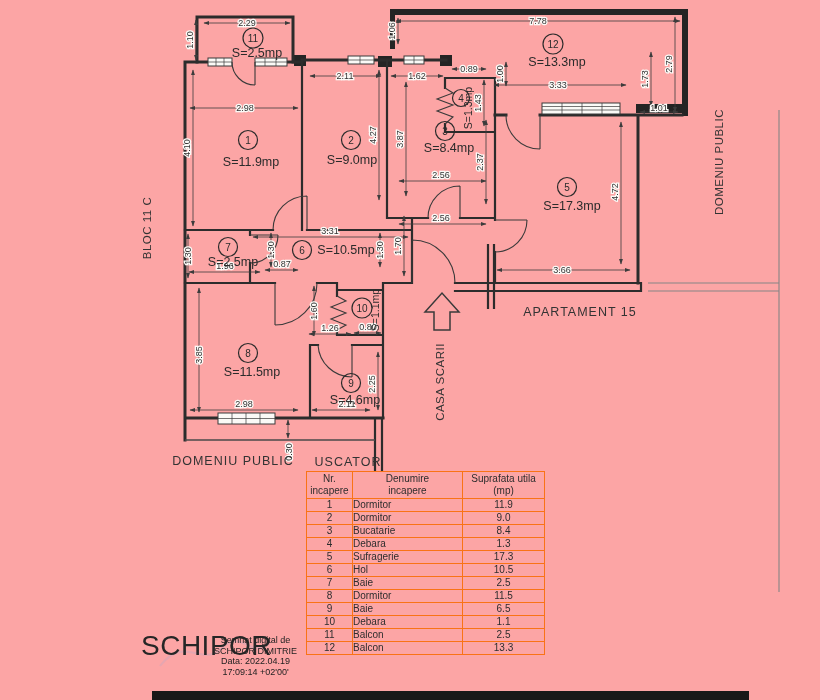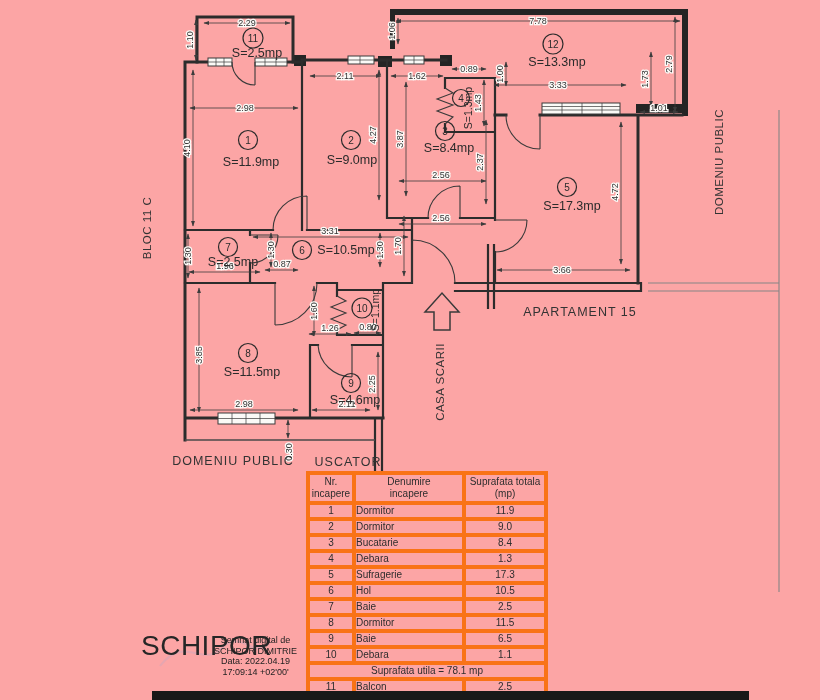--- a/index.html
+++ b/index.html
@@ -18,21 +18,21 @@
   .thin{stroke:#4a4a4a;stroke-width:1.4;fill:none;}
   .faint{stroke:#858585;stroke-width:1.1;fill:none;}
   .door{stroke:#3a3a3a;stroke-width:1.1;fill:none;}
   .dimline{stroke:#3c3c3c;stroke-width:.8;fill:none;}
   .win{stroke:#3a3a3a;stroke-width:1;fill:#fbfaf7;}
   .winl{stroke:#3a3a3a;stroke-width:.7;fill:none;}
   .fillw{fill:#242424;stroke:none;}
   .rc{fill:none;stroke:#2b2b2b;stroke-width:1.2;}
   .tablewrap{position:absolute;left:306px;top:471px;}
   table{border-collapse:collapse;font-size:10px;color:#2d2d2d;}
-  td,th{border:4px solid #f97316;padding:0 0;height:12px;line-height:12px;font-weight:400;}
+  td,th{border:1px solid #f97316;padding:0 0;height:12px;line-height:12px;font-weight:400;}
   th{height:26px;}
   .c{text-align:center;}
   .hl{display:block;line-height:12px;text-align:center;}
   .sig-name{position:absolute;left:141px;top:617px;font-size:28px;line-height:25px;color:#262626;letter-spacing:.5px;margin-top:16px;}
   .sig-details{position:absolute;left:214px;top:635px;font-size:9px;line-height:10.5px;color:#222;text-align:center;}
   .black-bar{position:absolute;left:152px;top:691px;width:597px;height:9px;background:#191919;}
 </style>
 </head>
 <body>
 
@@ -347,21 +347,21 @@
       <tr>
         <th>
           <span class="hl">Nr.</span>
           <span class="hl">incapere</span>
         </th>
         <th>
           <span class="hl">Denumire</span>
           <span class="hl">incapere</span>
         </th>
         <th>
-          <span class="hl">Suprafata totala</span>
+          <span class="hl">Suprafata utila</span>
           <span class="hl">(mp)</span>
         </th>
       </tr>
     </thead>
     <tbody>
           <tr>
             <td class="c">1</td>
             <td>Dormitor</td>
             <td class="c">11.9</td>
           </tr>
@@ -402,23 +402,20 @@
           </tr>
           <tr>
             <td class="c">9</td>
             <td>Baie</td>
             <td class="c">6.5</td>
           </tr>
           <tr>
             <td class="c">10</td>
             <td>Debara</td>
             <td class="c">1.1</td>
-          </tr>
-          <tr>
-            <td colspan="3" class="c">Suprafata utila = 78.1 mp</td>
           </tr>
           <tr>
             <td class="c">11</td>
             <td>Balcon</td>
             <td class="c">2.5</td>
           </tr>
           <tr>
             <td class="c">12</td>
             <td>Balcon</td>
             <td class="c">13.3</td>

